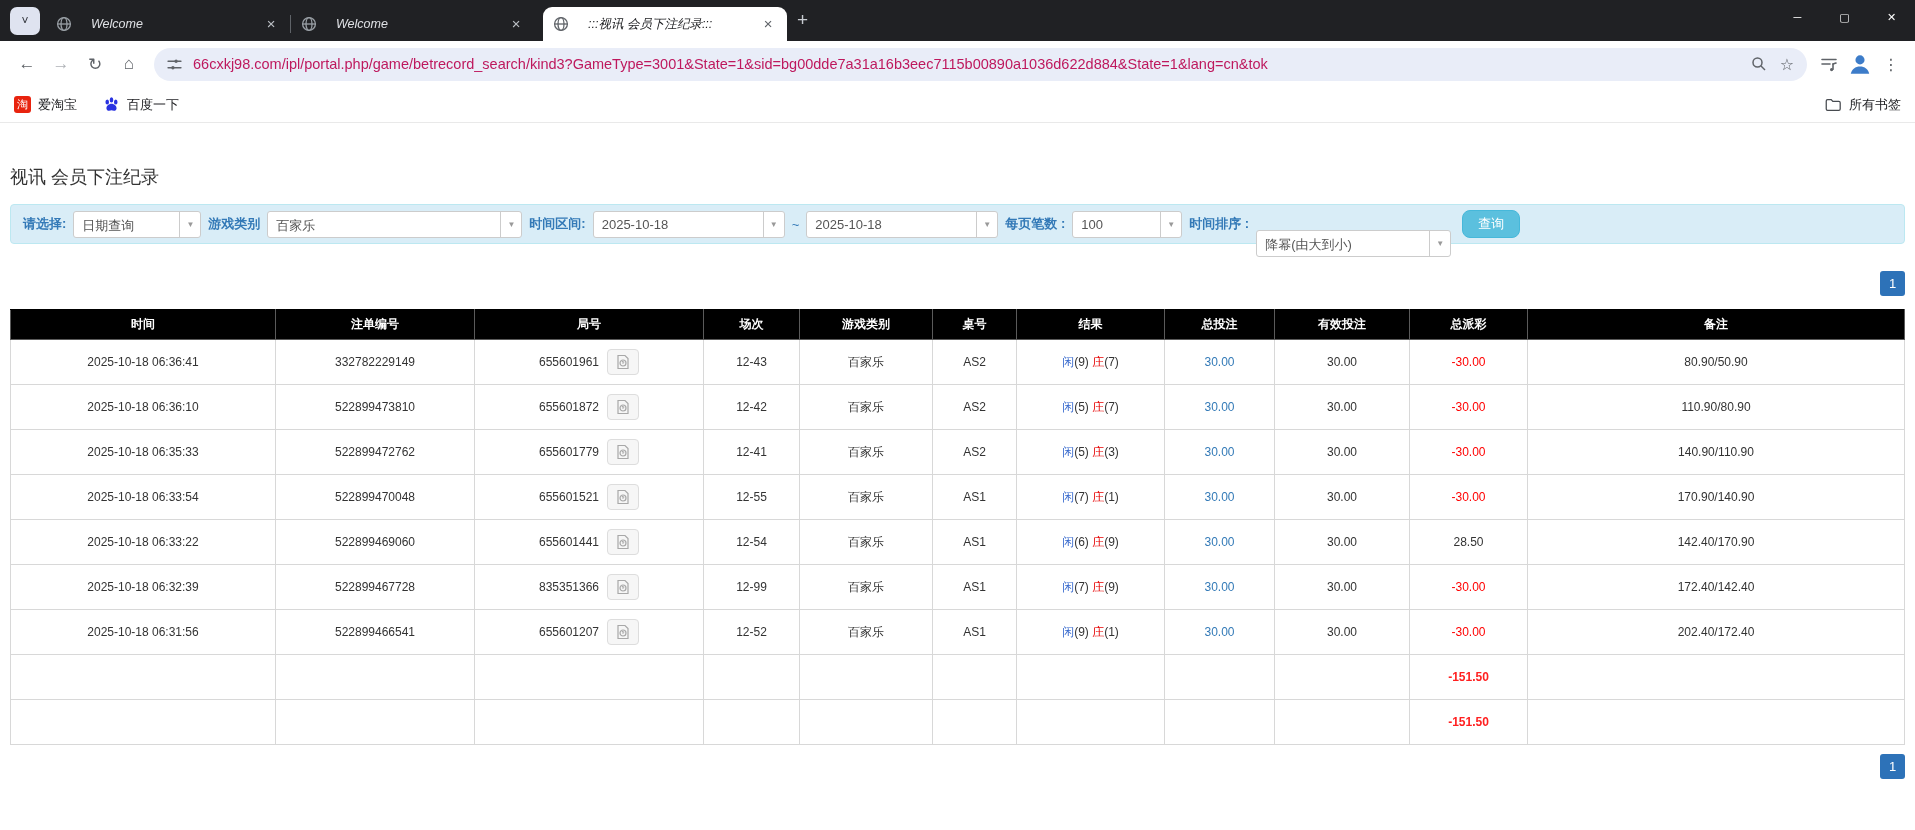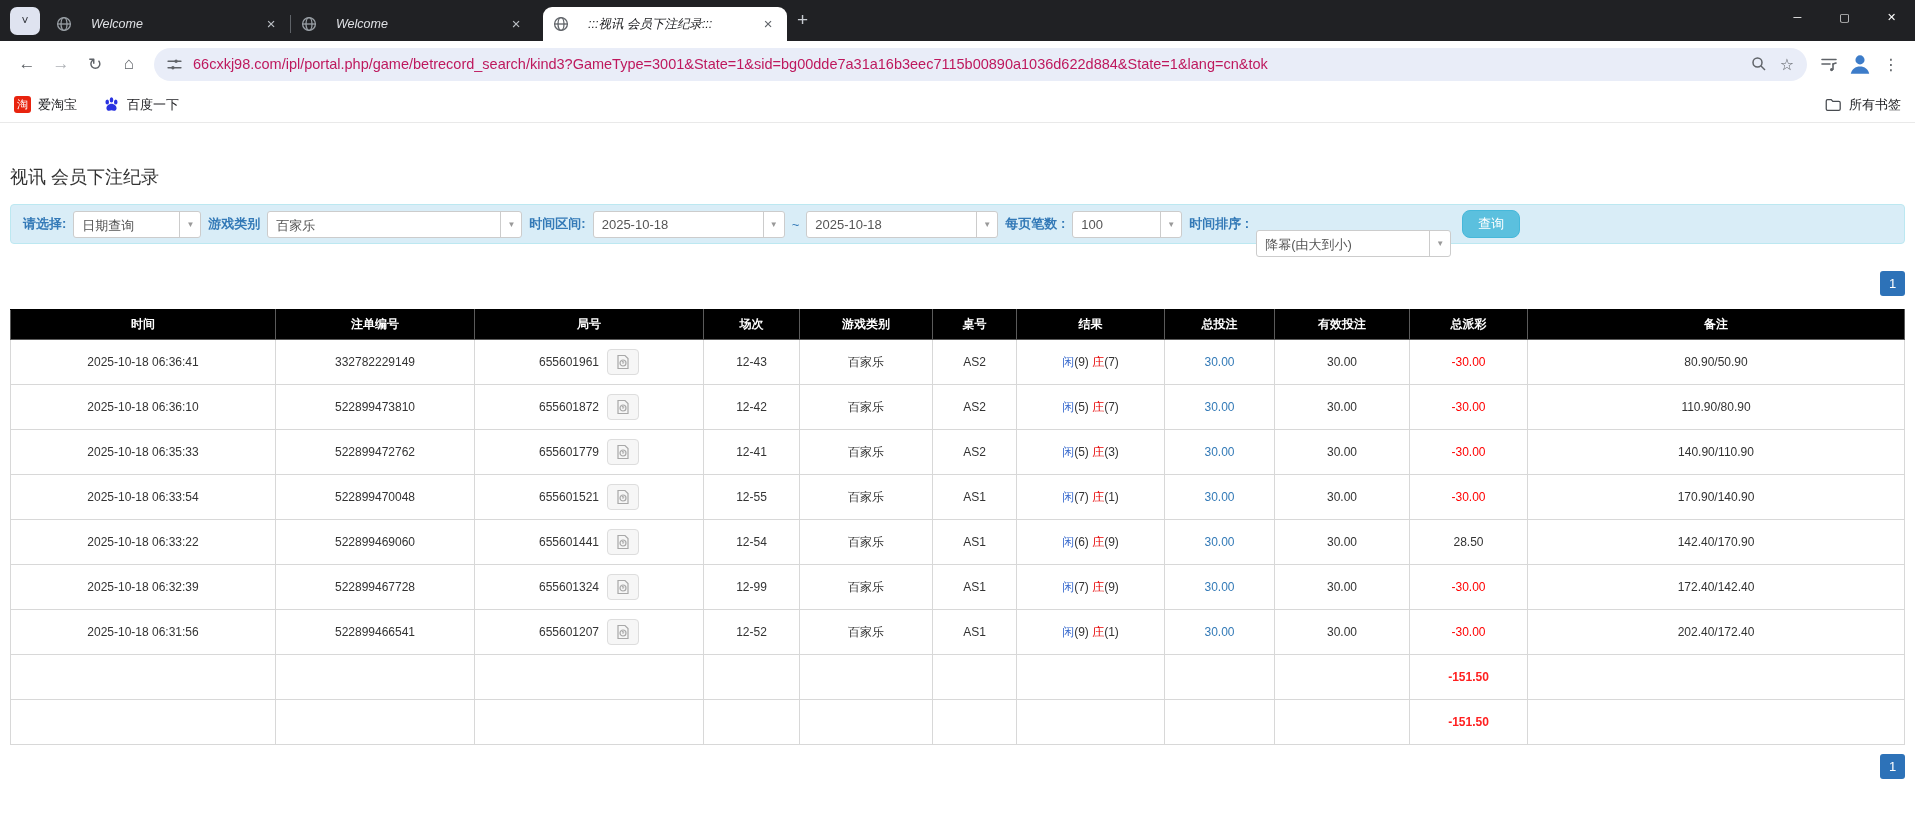--- a/index.html
+++ b/index.html
@@ -399,21 +399,21 @@
             <td class="amount-blue">30.00</td>
             <td>30.00</td>
             <td class="pos">28.50</td>
             <td>142.40/170.90</td>
           </tr>
           <tr>
             <td>2025-10-18 06:32:39</td>
             <td>522899467728</td>
             <td>
               <span class="round-wrap">
-                <span>655601324</span>
+                <span>835351366</span>
   <span class="video-btn">
     <svg viewBox="0 0 16 16" fill="none" stroke="currentColor" stroke-width="1.2">
       <path d="M3 1.5h7l3 3v10H3z"></path>
                     <circle cx="8" cy="9" r="3"></circle>
       <circle cx="8" cy="9" r="0.8" fill="currentColor" stroke="none"></circle>
       <path d="M6.7 7.2l2.6 1.1"></path>
     </svg>
   </span>
 </span>
             </td>

